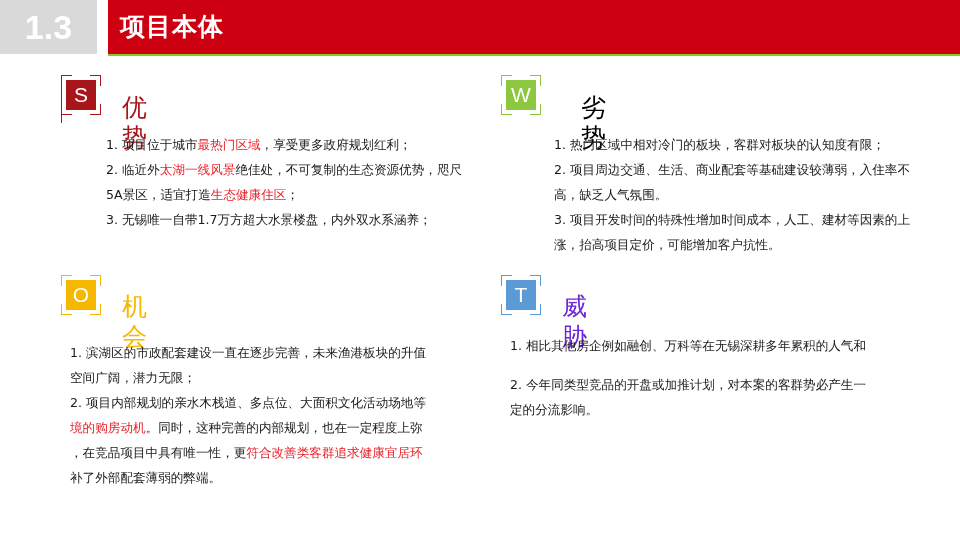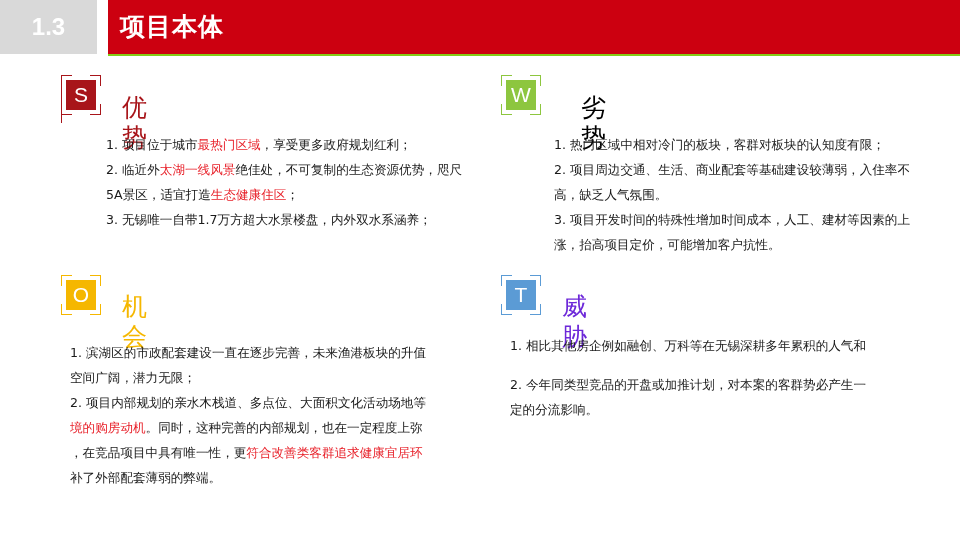--- a/index.html
+++ b/index.html
@@ -1,19 +1,19 @@
 <!DOCTYPE html>
 <html><head>
   <meta charset="utf-8">
   <style>
     html, body { margin:0; padding:0; }
     body { width:960px; height:544px; background:#ffffff; position:relative; overflow:hidden;
            font-family:"DejaVu Sans","Liberation Sans",sans-serif; color:#1a1a1a; }
     .hdr-num { position:absolute; left:0; top:0; width:97px; height:54px; background:#d9d9d9;
-               color:#ffffff; font-weight:bold; font-size:24px; line-height:54px; text-align:center;
+               color:#ffffff; font-weight:bold; font-size:34px; line-height:54px; text-align:center;
                font-family:"Liberation Sans",sans-serif; }
     .hdr-bar { position:absolute; left:108px; top:0; right:0; height:54px; background:#cc0010;
                border-bottom:2px solid #84cc16; }
     .hdr-title { position:absolute; left:12px; top:0; line-height:54px; color:#fff; font-size:25px;
                  font-weight:bold; letter-spacing:1px; }
     .section { position:absolute; }
     .badge { position:absolute; width:40px; height:40px; }
     .badge .box { position:absolute; left:5px; top:5px; width:30px; height:30px; color:#fff;
                   font-family:"Liberation Sans",sans-serif; font-size:21px; line-height:30px; text-align:center; }
     .corner { position:absolute; width:10px; height:10px; border-color:inherit; border-style:solid; border-width:0; }

